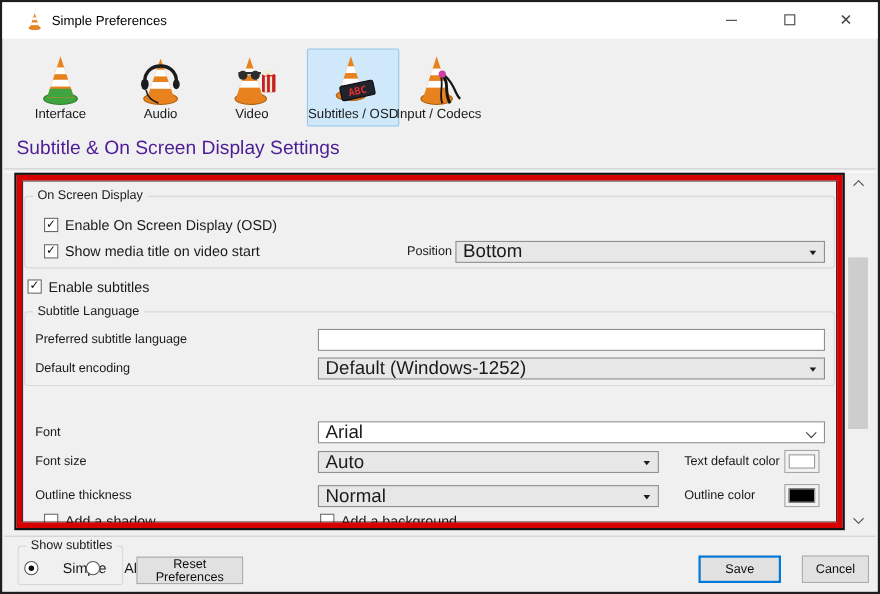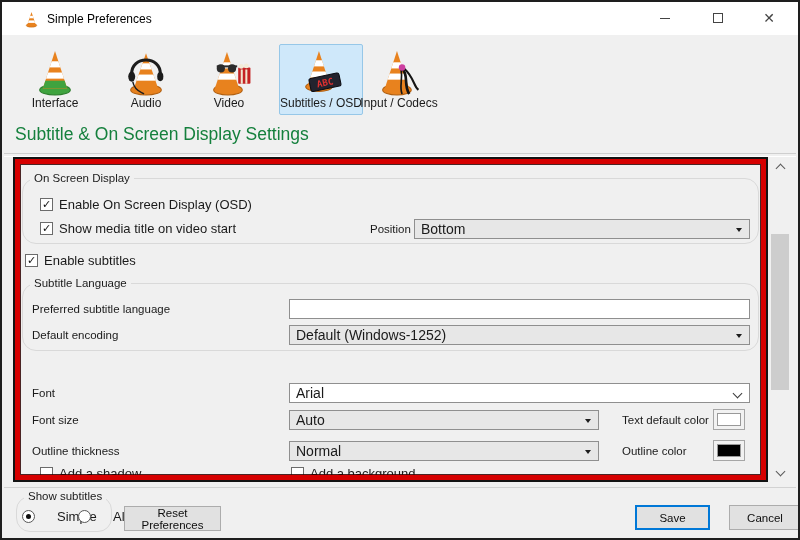--- a/index.html
+++ b/index.html
@@ -17,36 +17,36 @@
   .min-glyph{width:10px;height:0;border-top:1.6px solid #444;}
   .max-glyph{width:10px;height:10px;border:1.6px solid #444;box-sizing:border-box;}
   .close-glyph{font-size:14px;line-height:1;color:#444;}
   
   .tb-item{position:absolute;top:42px;width:84px;height:71px;box-sizing:border-box;
     display:flex;flex-direction:column;align-items:center;border:1px solid transparent;border-radius:2px;}
   .tb-item.selected{background:#cfe8fa;border-color:#96c7e8;}
   .tb-icon{width:50px;height:49px;margin-top:2px;}
   .tb-label{font-size:12px;margin-top:0;white-space:nowrap;}
   
-  .heading{position:absolute;left:13px;top:122px;font-size:17.5px;color:#15803d;}
+  .heading{position:absolute;left:13px;top:122px;font-size:17.5px;color:#4c1d95;}
   .hsep{position:absolute;left:2px;right:2px;top:151px;height:2px;border-top:1px solid #cfcfcf;border-bottom:1px solid #ffffff;}
   .footer-sep{position:absolute;left:2px;right:2px;top:485px;height:1px;background:#d2d2d2;}
   
-  .group{position:absolute;border:1px solid #d9d9d9;border-radius:14px;box-sizing:border-box;}
+  .group{position:absolute;border:1px solid #d9d9d9;border-radius:3px;box-sizing:border-box;}
   .group-label{position:absolute;top:-7px;left:7px;background:#f0f0f0;padding:0 4px;font-size:11.5px;white-space:nowrap;}
   
   .lbl{position:absolute;font-size:11.5px;white-space:nowrap;}
   .cb-row{position:absolute;display:flex;align-items:center;gap:6px;}
   .cb{width:13px;height:13px;background:#fff;border:1px solid #6b6b6b;box-sizing:border-box;
     display:inline-flex;align-items:center;justify-content:center;flex:0 0 auto;}
   .tick{display:none;font-size:11px;line-height:1;margin-top:-1px;color:#101010;}
   .cb.checked .tick{display:block;}
   .cb-label{font-size:13px;white-space:nowrap;}
   .dd{position:absolute;height:20px;background:#e7e7e7;border:1px solid #8f8f8f;box-sizing:border-box;
-    display:flex;align-items:center;padding-left:6px;font-size:14px;}
+    display:flex;align-items:center;padding-left:6px;font-size:17px;}
   .dd .arrow{position:absolute;right:7px;top:8px;width:0;height:0;
     border-left:3.5px solid transparent;border-right:3.5px solid transparent;border-top:4.5px solid #1d1d1d;}
   .dd.combo{background:#ffffff;}
   .dd.combo .chev{position:absolute;right:8px;top:6px;width:6px;height:6px;
     border-right:1.3px solid #3a3a3a;border-bottom:1.3px solid #3a3a3a;transform:rotate(45deg);}
   .ti{position:absolute;height:20px;background:#fff;border:1px solid #8f8f8f;box-sizing:border-box;
     font-size:11.5px;padding:0 5px;font-family:inherit;outline:none;}
   .swatch{position:absolute;width:32px;height:21px;background:#f2f2f2;border:1px solid #a6a6a6;box-sizing:border-box;
     display:flex;align-items:center;justify-content:center;}
   .swatch-inner{width:22px;height:11px;border:1px solid #999;}
@@ -299,15 +299,15 @@
     <span class="radio selected"></span>
     <span class="cb-label">Simple</span>
   </div>
   <div class="radio-row" style="left:76px;top:507px">
     <span class="radio"></span>
     <span class="cb-label">All</span>
   </div>
 
   <button class="btn" style="left:122px;top:504px;width:97px;height:25px">Reset Preferences</button>
   <button class="btn default" style="left:633px;top:503px;width:75px;height:25px">Save</button>
-  <button class="btn" style="left:727px;top:503px;width:72px;height:25px">Cancel</button>
+  <button class="btn" style="left:727px;top:503px;width:61px;height:25px">Cancel</button>
 
 </div>
 
 </body></html>

